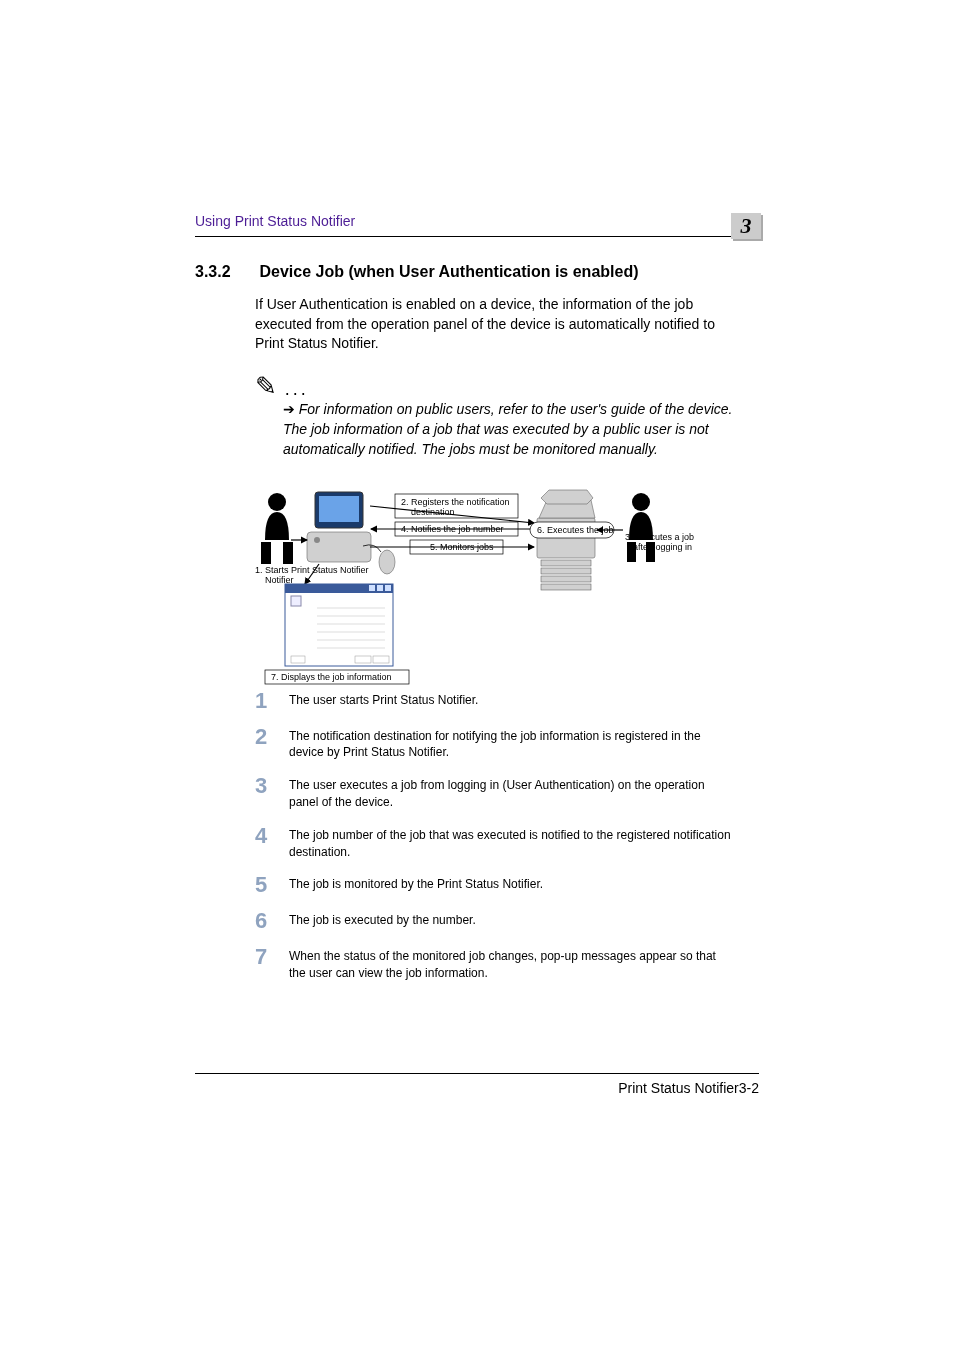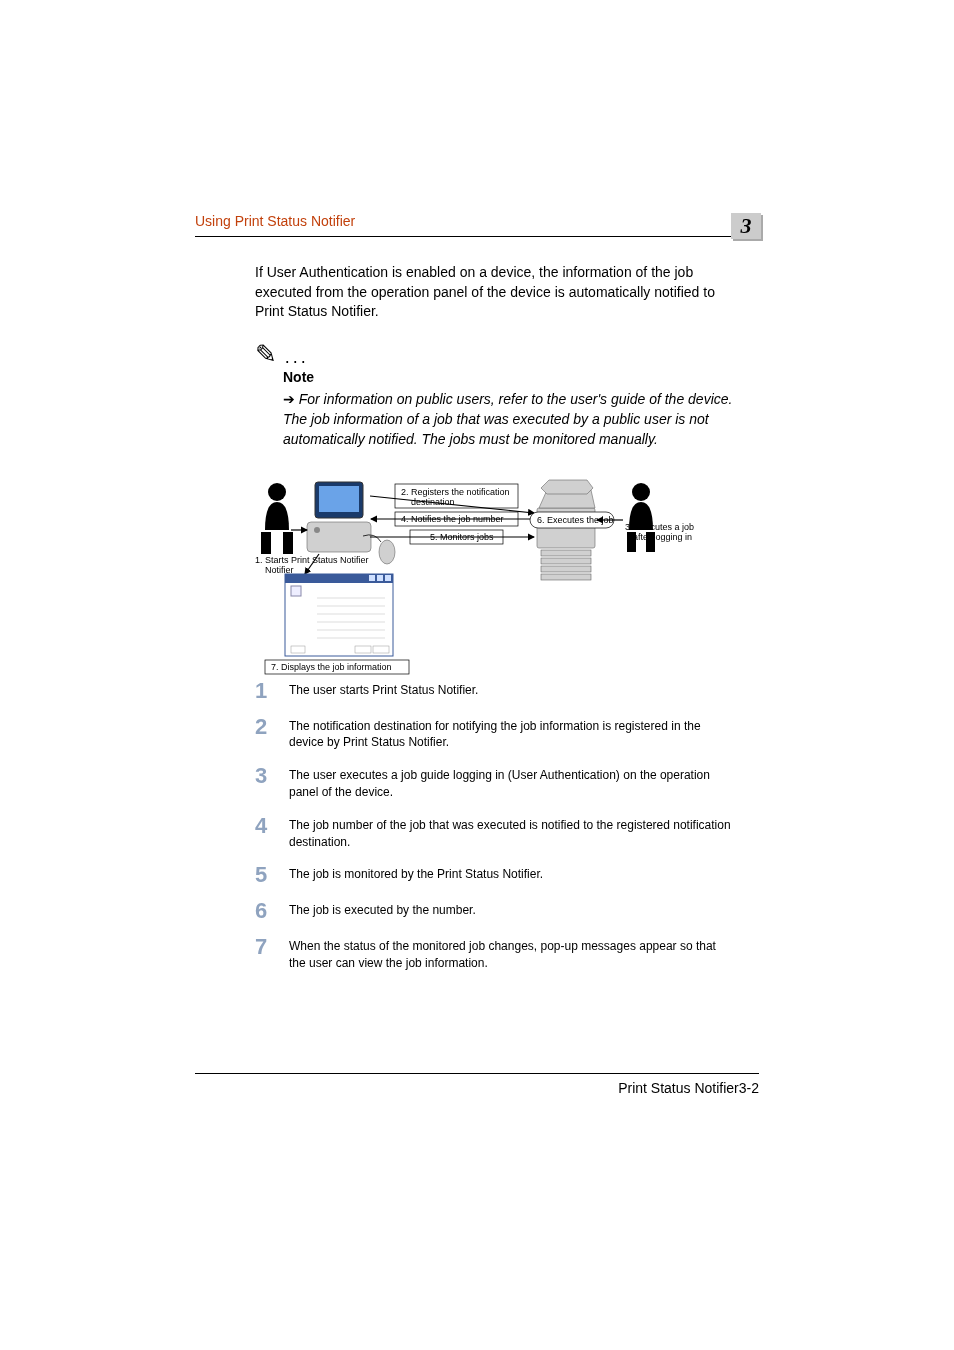--- a/index.html
+++ b/index.html
@@ -1,19 +1,19 @@
 <!DOCTYPE html>
 <html><head>
 <meta charset="utf-8">
 <style>
   html,body{margin:0;padding:0;background:#fff;font-family:Arial,Helvetica,sans-serif;color:#000}
   .page{width:954px;height:1350px;margin:0 auto;position:relative;background:#fff}
   .content{position:absolute;left:195px;top:213px;width:564px}
   .rh{display:flex;justify-content:space-between;align-items:flex-end;padding-bottom:2px}
-  .rh .running{font-size:14px;color:#c2410c}
+  .rh .running{font-size:14px;color:#4c1d95}
   .rh-rule{position:absolute;left:195px;top:236px;width:564px;height:1px;background:#000}
   .chapnum-box{position:absolute;right:193px;top:213px;width:30px;height:26px;background:#ccc;display:flex;align-items:center;justify-content:center;box-shadow:2px 2px 0 #aaa}
   .chapnum{font-size:22px;font-weight:bold;font-style:italic;font-family:Georgia,serif}
   .section{position:absolute;left:195px;top:263px;width:564px}
   .sec-head{font-size:16px;font-weight:bold;margin:0 0 14px 0}
   .sec-head .num{display:inline-block;width:60px}
   .body-text{font-size:14px;line-height:1.4;margin:0 0 19px 60px;width:480px}
   .note-block{margin:10px 0 0 60px}
   .note-icon{font-size:26px;line-height:1}
   .note-label{font-weight:bold;font-size:14px;margin:2px 0 4px 28px}
@@ -43,26 +43,29 @@
       <span class="running">Using Print Status Notifier</span>
     </div>
   </div>
   <div class="rh-rule"></div>
   <div class="chapnum-box">
     <span class="chapnum">3</span>
   </div>
 
   <div class="section">
 
+    <h2 class="sec-head">
+      <span class="num">3.3.2</span>
+      <span>Device Job (when User Authentication is enabled)</span>
+    </h2>
 
     <p class="body-text">If User Authentication is enabled on a device, the information of the job executed from the operation panel of the device is automatically notified to Print Status Notifier.</p>
 
     <div class="note-block">
       <div class="note-icon">✎<span style="font-size:18px;letter-spacing:3px"> ...</span></div>
-      <div class="note-label">Note</div>
       <div class="note-text"><span class="note-arrow">➔</span> <span>For information on public users, refer to the user's guide of the device.</span></div>
       <div class="note-text">The job information of a job that was executed by a public user is not automatically notified. The jobs must be monitored manually.</div>
     </div>
 
     <div class="diagram">
       <svg viewBox="0 0 480 210" width="480" height="210">
         <defs>
           <marker id="ah" markerWidth="6" markerHeight="6" refX="5" refY="3" orient="auto">
             <path d="M0,0 L6,3 L0,6 Z" class="arrowhead"></path>
           </marker>
@@ -153,21 +156,21 @@
       <div class="step">
           <div class="step-num">1</div>
           <div class="step-text">The user starts Print Status Notifier.</div>
         </div>
       <div class="step">
           <div class="step-num">2</div>
           <div class="step-text">The notification destination for notifying the job information is registered in the device by Print Status Notifier.</div>
         </div>
       <div class="step">
           <div class="step-num">3</div>
-          <div class="step-text">The user executes a job guide logging in (User Authentication) on the operation panel of the device.</div>
+          <div class="step-text">The user executes a job from logging in (User Authentication) on the operation panel of the device.</div>
         </div>
       <div class="step">
           <div class="step-num">4</div>
           <div class="step-text">The job number of the job that was executed is notified to the registered notification destination.</div>
         </div>
       <div class="step">
           <div class="step-num">5</div>
           <div class="step-text">The job is monitored by the Print Status Notifier.</div>
         </div>
       <div class="step">

